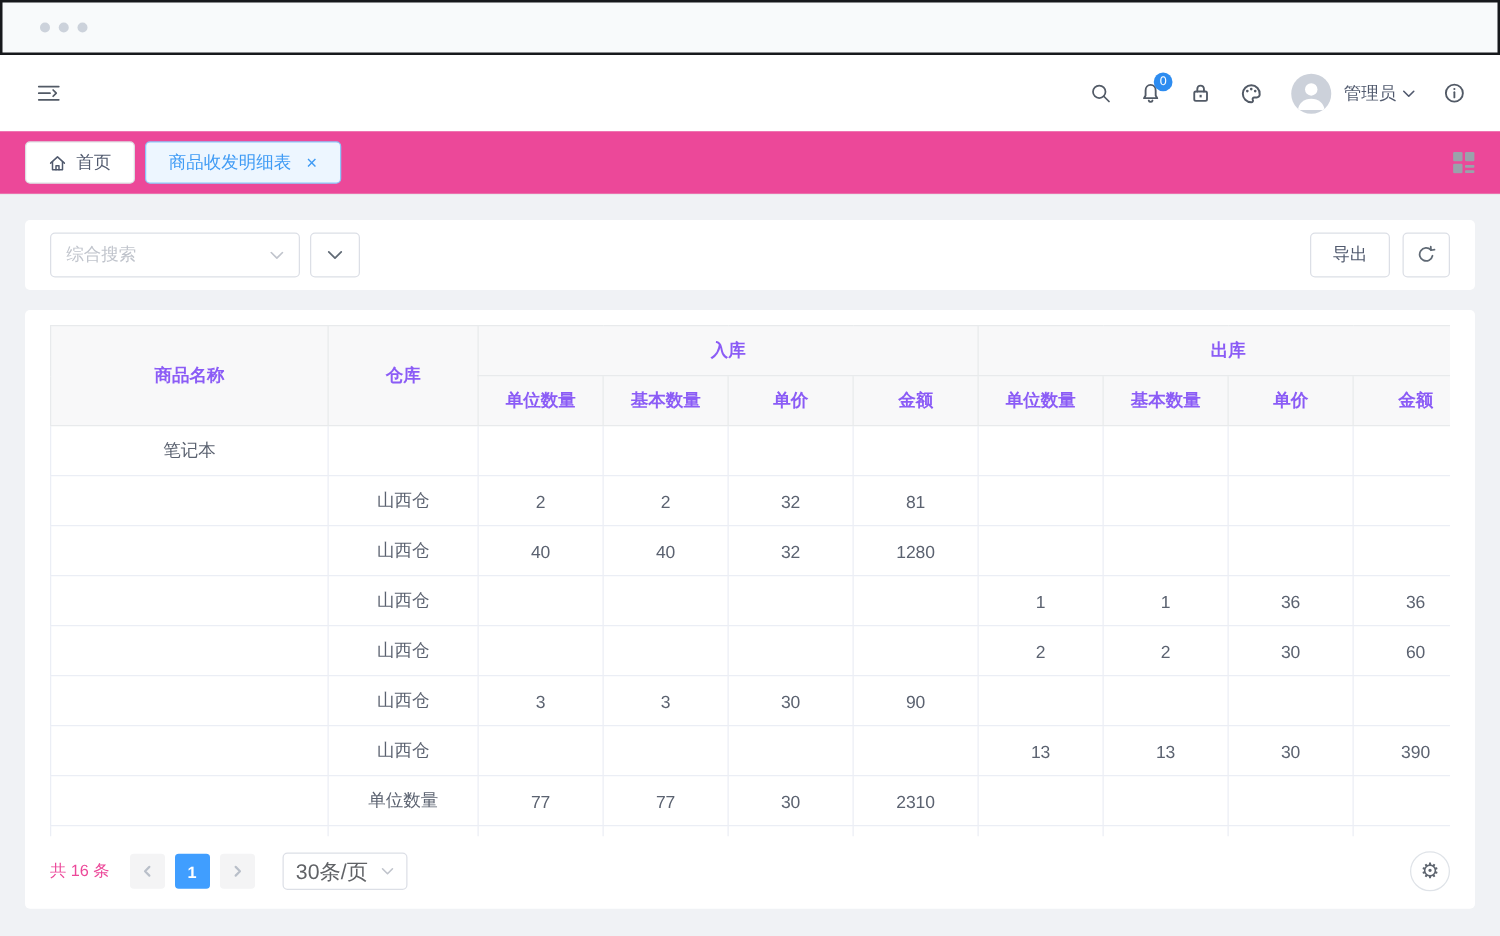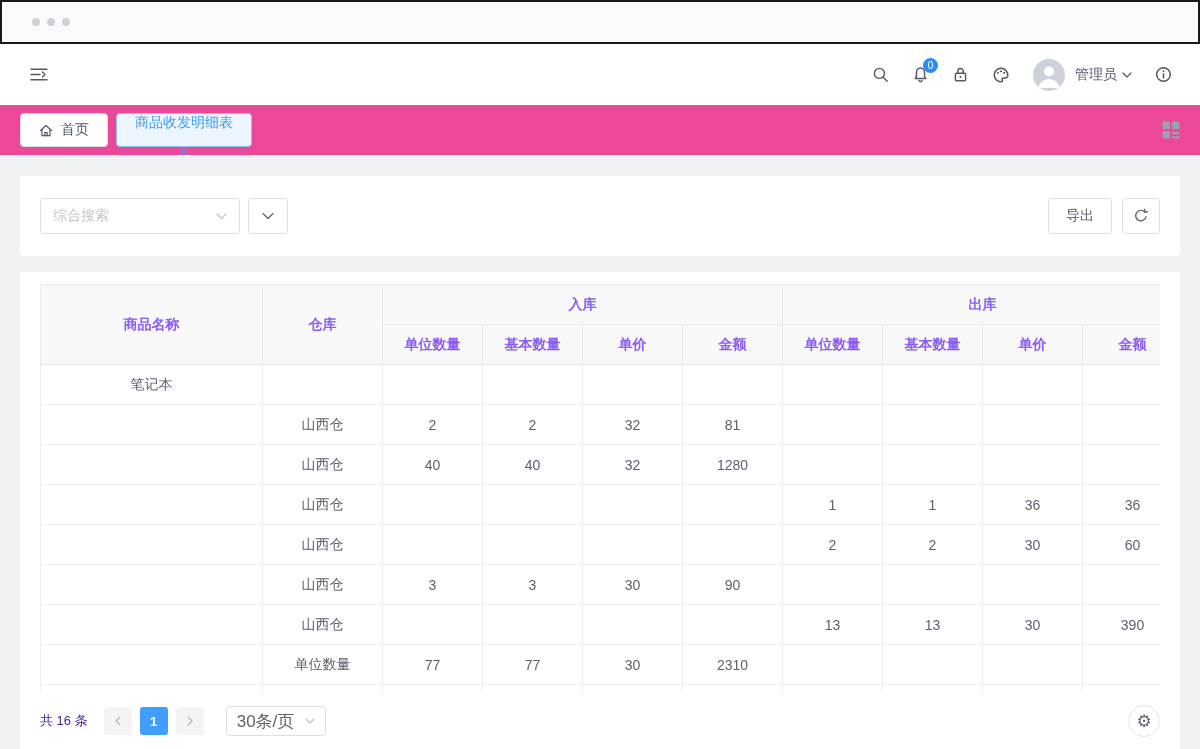--- a/index.html
+++ b/index.html
@@ -22,49 +22,49 @@
   .badge { position:absolute; top:-8px; right:-9px; background:#2d8cf0; color:#fff; font-size:10px; min-width:15px; height:15px;
            line-height:15px; border-radius:8px; text-align:center; padding:0 3px; }
   .avatar { width:32px; height:32px; border-radius:50%; background:#ccd1da; overflow:hidden; display:flex; align-items:flex-end; justify-content:center; }
   .user { display:flex; align-items:center; gap:5px; font-size:14px; color:#515a6e; cursor:pointer; margin-left:-13px; }
 
   
   .tab-bar { height:51px; background:#ec4899; display:flex; align-items:center; padding:0 20px; border-bottom:1px solid #e8eaec; }
   .tab { height:34px; padding:0 18px; border:1px solid #dcdee2; border-radius:4px; display:flex; align-items:center; gap:8px;
          font-size:14px; color:#515a6e; background:#fff; margin-right:8px; cursor:pointer; }
   .tab svg { stroke:#515a6e; fill:none; stroke-width:1.2; stroke-linejoin:round; stroke-linecap:round; }
-  .tab.active { background:#edf6ff; border-color:#8cc5f9; color:#3f9bf5; gap:12px;flex-direction:column; }
+  .tab.active { background:#edf6ff; border-color:#8cc5f9; color:#3f9bf5; gap:12px; }
   .tab-close { font-size:15px; line-height:1; color:#3f9bf5; cursor:pointer; }
   .layout-icon { margin-left:auto; cursor:pointer; display:flex; }
 
   
   .content { background:#f0f2f5; height:593px; overflow:hidden; }
 
-  .toolbar-card { margin:20px 20px 0; height:80px; background:#fff; border-radius:4px; display:flex; align-items:center; padding:14px 20px; }
+  .toolbar-card { margin:20px 20px 0; height:56px; background:#fff; border-radius:4px; display:flex; align-items:center; padding:14px 20px; }
   .select { width:200px; height:36px; border:1px solid #dcdfe6; border-radius:4px; display:flex; align-items:center;
             justify-content:space-between; padding:0 12px; background:#fff; font-size:14px; color:#c0c4cc; cursor:pointer; }
   .chev-btn { width:40px; height:36px; border:1px solid #dcdfe6; border-radius:4px; background:#fff; display:flex;
               align-items:center; justify-content:center; margin-left:8px; cursor:pointer; }
   .toolbar-right { margin-left:auto; display:flex; gap:10px; }
   .btn { height:36px; padding:0 17px; border:1px solid #dcdfe6; border-radius:4px; background:#fff; font-size:14px; color:#515a6e;
          display:flex; align-items:center; cursor:pointer; }
   .icon-sq-btn { width:38px; height:36px; border:1px solid #dcdfe6; border-radius:4px; background:#fff; display:flex;
                  align-items:center; justify-content:center; cursor:pointer; }
   .icon-sq-btn svg, .chev-btn svg { stroke:#606a75; fill:none; stroke-width:1.4; stroke-linecap:round; stroke-linejoin:round; }
 
   
   .table-card { margin:16px 20px 0; background:#fff; border-radius:4px; padding:12px 20px 16px; height:479px; }
   .table-clip { width:1120px; height:409px; overflow:hidden; }
   table { table-layout:fixed; width:1142px; border-collapse:collapse; font-size:14px; }
   th { height:40px; background:#f8f8f9; border:1px solid #e8eaec; color:#8b5cf6; font-weight:700; text-align:center; }
   td { height:40px; border:1px solid #ebeef5; color:#5b6270; text-align:center; background:#fff; }
 
   
   .pager { margin-top:12px; display:flex; align-items:center; height:32px; }
-  .total { font-size:13px; color:#4c1d95; margin-right:16px; }
+  .total { font-size:13px; color:#ec4899; margin-right:16px; }
   .pg-btn { width:28px; height:28px; border-radius:3px; background:#f4f4f5; display:flex; align-items:center; justify-content:center;
             margin-right:8px; border:none; cursor:pointer; }
   .pg-btn svg { stroke:#b9bfc9; fill:none; stroke-width:1.7; stroke-linecap:round; stroke-linejoin:round; }
   .pg-btn.page { background:#409eff; color:#fff; font-size:13px; font-weight:700; }
   .size-select { width:100px; height:30px; border:1px solid #dcdfe6; border-radius:4px; display:flex; align-items:center;
                  justify-content:space-between; padding:0 10px; font-size:17px; color:#606266; margin-left:14px; background:#fff; cursor:pointer; }
   .gear-btn { margin-left:auto; width:32px; height:32px; border:1px solid #dfe3e8; border-radius:50%; background:#fff;
               display:flex; align-items:center; justify-content:center; cursor:pointer; }
   .gear-glyph { font-family:"DejaVu Sans",sans-serif; font-size:17px; color:#5f6670; line-height:1; }
   .sel-chev { display:flex; }

